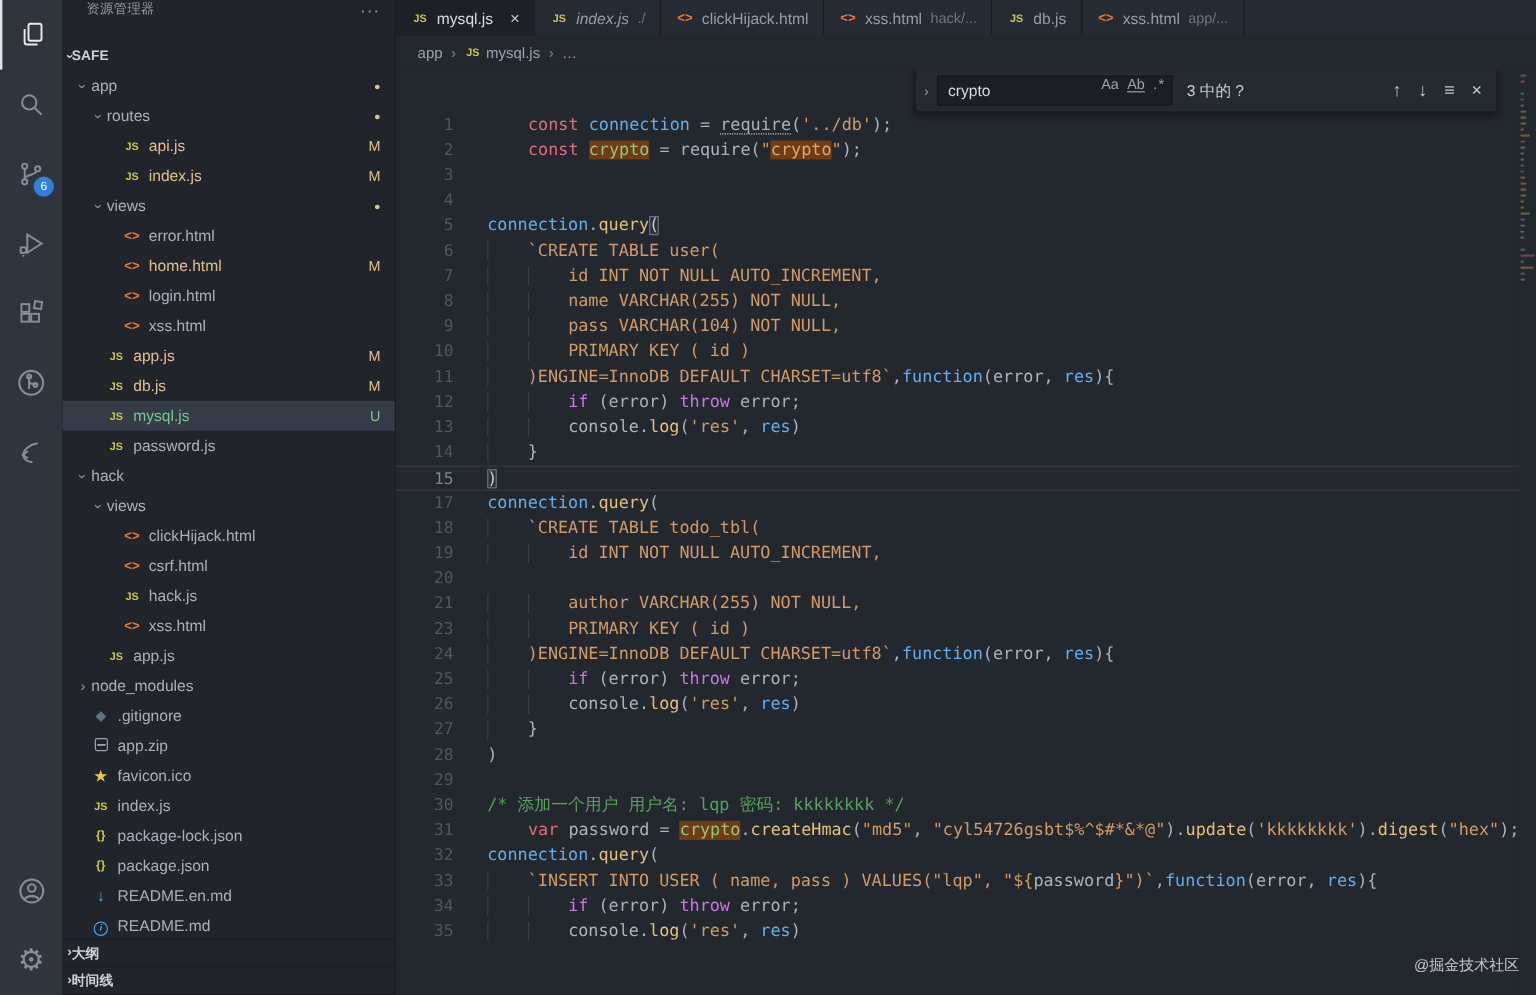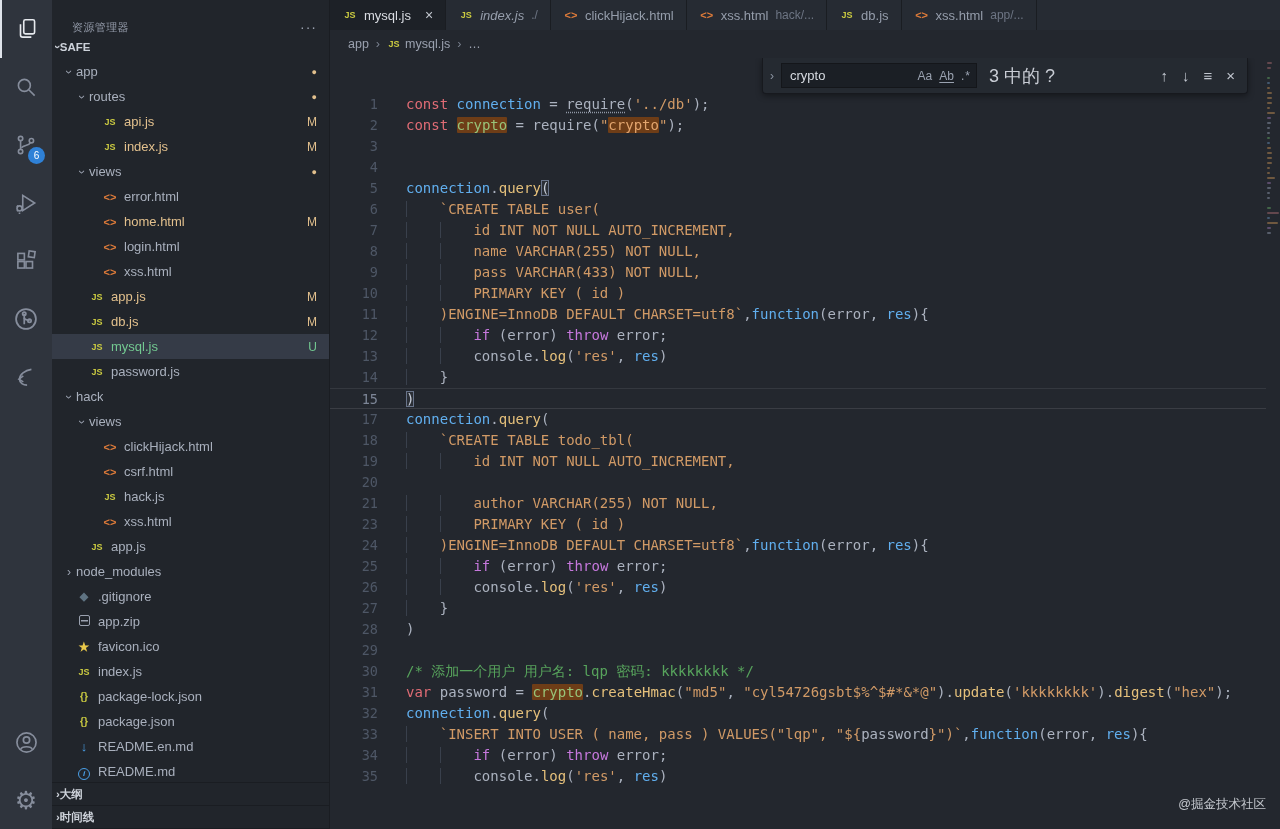--- a/index.html
+++ b/index.html
@@ -13,21 +13,21 @@
   .ab-item svg { stroke:#868d9c; fill:none; stroke-width:1.5; }
   .ab-item.active { border-left:2px solid #dfe3ea; }
   .ab-item.active svg { stroke:#e6e9ee; }
   .ab-badge { position:absolute; right:7px; bottom:10px; min-width:17px; height:17px; border-radius:9px;
     background:#2f81d7; color:#fff; font-size:10px; display:flex; align-items:center; justify-content:center; }
   .ab-spacer { flex:1; }
   .ab-gear { font-size:25px; color:#868d9c; line-height:1; }
 
   
   .sidebar { width:278px; background:#21252b; border-right:1px solid #1a1d22; display:flex; flex-direction:column; flex-shrink:0; position:relative; }
-  .sb-header { height:35px; display:flex; align-items:flex-end; padding:0 12px 0 20px; color:#9299a7; font-size:11px; letter-spacing:.4px; }
+  .sb-header { height:35px; display:flex; align-items:flex-start; padding:0 12px 0 20px; color:#9299a7; font-size:11px; letter-spacing:.4px; }
   .sb-header .more { margin-left:auto; color:#9aa1af; font-size:14px; letter-spacing:1px; cursor:pointer; }
   .sb-section { height:24px; display:flex; align-items:center; font-size:11.5px; font-weight:bold; color:#cdd2da; cursor:pointer; padding-left:4px; }
   .tree { flex:1; overflow:hidden; }
   .trow { height:25px; display:flex; align-items:center; font-size:13px; color:#a9b0bd; cursor:pointer; position:relative; }
   .trow.selected { background:#353b47; }
   .trow .chev { width:14px; display:inline-block; color:#9aa1af; font-size:12px; text-align:center; flex-shrink:0; }
   .chev.open { transform:rotate(90deg); }
   .ticon { width:18px; text-align:center; margin-right:5px; flex-shrink:0; font-weight:bold; }
   .ticon.js { color:#cbcb41; font-size:9px; }
   .ticon.html { color:#e07c3a; font-size:11px; }
@@ -64,43 +64,43 @@
   .breadcrumb .ticon { width:14px; margin-right:4px; }
 
   .codearea { position:relative; flex:1; background:#23272e; overflow:hidden; }
   .codescroll { padding-top:36px; }
   .line { height:21px; line-height:21px; display:flex; white-space:pre;
     font-family:"DejaVu Sans Mono","Liberation Mono",monospace; font-size:14px; color:#abb2bf; }
   .ln { width:48px; text-align:right; color:#4e5766; flex-shrink:0; font-size:13.5px; }
   .lt { margin-left:28px; }
   .line.cur { border-top:1px solid rgba(255,255,255,.08); border-bottom:1px solid rgba(255,255,255,.10); }
   .line.cur .ln { color:#7d8697; }
-  .tok-r{color:#e06c75;} .tok-p{color:#c678dd;} .tok-b{color:#61afef;}
+  .tok-r{color:#e06c75;margin-left:34px;} .tok-p{color:#c678dd;} .tok-b{color:#61afef;}
   .tok-y{color:#e5c07b;} .tok-o{color:#d19a66;} .tok-g{color:#57a35c;}
   .tok-w{color:#abb2bf;}
   .tok-u{color:#abb2bf; text-decoration:underline dotted #9098a6; text-underline-offset:3px;}
   .tok-i{ }
   .tok-i.guided{ box-shadow:inset 1px 0 0 #39404c; }
   .tok-mg{color:#98c379; background:#6e3d17; border-radius:1px;}
   .tok-mo{color:#e2a56e; background:#6e3d17; border-radius:1px;}
   .tok-bx{color:#c6ccd6; outline:1px solid #69748a; outline-offset:-1px; background:rgba(255,255,255,.04);}
 
   
   .findwidget { position:absolute; top:0; right:32px; width:486px; height:36px; background:#252a31;
     border:1px solid #17191e; border-top:none; box-shadow:0 2px 6px rgba(0,0,0,.4); border-radius:0 0 4px 4px;
     display:flex; align-items:center; z-index:5; }
   .fw-toggle { width:18px; height:100%; display:flex; align-items:center; justify-content:center; color:#8b93a1; font-size:12px; cursor:pointer; }
   .fw-input { width:196px; height:25px; background:#1b1f25; border:1px solid #14161a; color:#d6dae0;
     font-size:13px; padding:0 62px 0 8px; font-family:"Liberation Sans",sans-serif; }
   .fw-inputwrap { position:relative; }
-  .fw-opts { position:absolute; right:6px; top:0; height:25px; display:flex; align-items:center; gap:7px; color:#9aa2b0; font-size:12px; }
+  .fw-opts { position:absolute; right:6px; top:0; height:25px; display:flex; align-items:flex-start; gap:7px; color:#9aa2b0; font-size:12px; }
   .fw-opt { cursor:pointer; }
   .fw-opt.ww { text-decoration:underline; text-underline-offset:2px; }
   .fw-opt.rx { letter-spacing:1px; }
-  .fw-count { margin-left:12px; color:#c9cdd5; font-size:18px; white-space:nowrap; }
+  .fw-count { margin-left:12px; color:#c9cdd5; font-size:13px; white-space:nowrap; }
   .fw-btns { margin-left:auto; display:flex; align-items:center; gap:14px; padding-right:12px; color:#c2c7d0; font-size:15px; }
   .fw-btn { cursor:pointer; line-height:1; }
 
   .minimap { position:absolute; top:0; right:0; width:14px; bottom:0; background:#23272e; }
   .mm-bar { position:absolute; height:2px; border-radius:1px; opacity:.75; }
 
   .watermark { position:absolute; right:14px; bottom:16px; color:rgba(222,226,232,.85); font-size:12.5px; }
 </style>
 </head>
 <body>
@@ -384,21 +384,21 @@
 
       <div class="codescroll" id="code">
           <div class="line"><span class="ln">1</span><span class="lt"><span class="tok-r">const</span><span class="tok-w"> </span><span class="tok-b">connection</span><span class="tok-w"> = </span><span class="tok-u">require</span><span class="tok-w">(</span><span class="tok-o">'../db'</span><span class="tok-w">);</span></span></div>
           <div class="line"><span class="ln">2</span><span class="lt"><span class="tok-r">const</span><span class="tok-w"> </span><span class="tok-mg">crypto</span><span class="tok-w"> = </span><span class="tok-w">require</span><span class="tok-w">(</span><span class="tok-o">"</span><span class="tok-mo">crypto</span><span class="tok-o">"</span><span class="tok-w">);</span></span></div>
           <div class="line"><span class="ln">3</span><span class="lt"></span></div>
           <div class="line"><span class="ln">4</span></div>
           <div class="line"><span class="ln">5</span><span class="lt"><span class="tok-b">connection</span><span class="tok-w">.</span><span class="tok-y">query</span><span class="tok-bx">(</span></span></div>
           <div class="line"><span class="ln">6</span><span class="lt"><span class="tok-i guided">    </span><span class="tok-o">`CREATE TABLE user(</span></span></div>
           <div class="line"><span class="ln">7</span><span class="lt"><span class="tok-i guided">    </span><span class="tok-i guided">    </span><span class="tok-o">id INT NOT NULL AUTO_INCREMENT,</span></span></div>
           <div class="line"><span class="ln">8</span><span class="lt"><span class="tok-i guided">    </span><span class="tok-i guided">    </span><span class="tok-o">name VARCHAR(255) NOT NULL,</span></span></div>
-          <div class="line"><span class="ln">9</span><span class="lt"><span class="tok-i guided">    </span><span class="tok-i guided">    </span><span class="tok-o">pass VARCHAR(433) NOT NULL,</span></span></div>
+          <div class="line"><span class="ln">9</span><span class="lt"><span class="tok-i guided">    </span><span class="tok-i guided">    </span><span class="tok-o">pass VARCHAR(104) NOT NULL,</span></span></div>
           <div class="line"><span class="ln">10</span><span class="lt"><span class="tok-i guided">    </span><span class="tok-i guided">    </span><span class="tok-o">PRIMARY KEY ( id )</span></span></div>
           <div class="line"><span class="ln">11</span><span class="lt"><span class="tok-i guided">    </span><span class="tok-o">)ENGINE=InnoDB DEFAULT CHARSET=utf8`</span><span class="tok-w">,</span><span class="tok-b">function</span><span class="tok-w">(</span><span class="tok-w">error</span><span class="tok-w">, </span><span class="tok-b">res</span><span class="tok-w">){</span></span></div>
           <div class="line"><span class="ln">12</span><span class="lt"><span class="tok-i guided">    </span><span class="tok-i guided">    </span><span class="tok-p">if</span><span class="tok-w"> (</span><span class="tok-w">error</span><span class="tok-w">) </span><span class="tok-p">throw</span><span class="tok-w"> error;</span></span></div>
           <div class="line"><span class="ln">13</span><span class="lt"><span class="tok-i guided">    </span><span class="tok-i guided">    </span><span class="tok-w">console</span><span class="tok-w">.</span><span class="tok-y">log</span><span class="tok-w">(</span><span class="tok-o">'res'</span><span class="tok-w">, </span><span class="tok-b">res</span><span class="tok-w">)</span></span></div>
           <div class="line"><span class="ln">14</span><span class="lt"><span class="tok-i guided">    </span><span class="tok-w">}</span></span></div>
           <div class="line cur"><span class="ln">15</span><span class="lt"><span class="tok-bx">)</span></span></div>
           <div class="line"><span class="ln">17</span><span class="lt"><span class="tok-b">connection</span><span class="tok-w">.</span><span class="tok-y">query</span><span class="tok-w">(</span></span></div>
           <div class="line"><span class="ln">18</span><span class="lt"><span class="tok-i guided">    </span><span class="tok-o">`CREATE TABLE todo_tbl(</span></span></div>
           <div class="line"><span class="ln">19</span><span class="lt"><span class="tok-i guided">    </span><span class="tok-i guided">    </span><span class="tok-o">id INT NOT NULL AUTO_INCREMENT,</span></span></div>
           <div class="line"><span class="ln">20</span></div>

